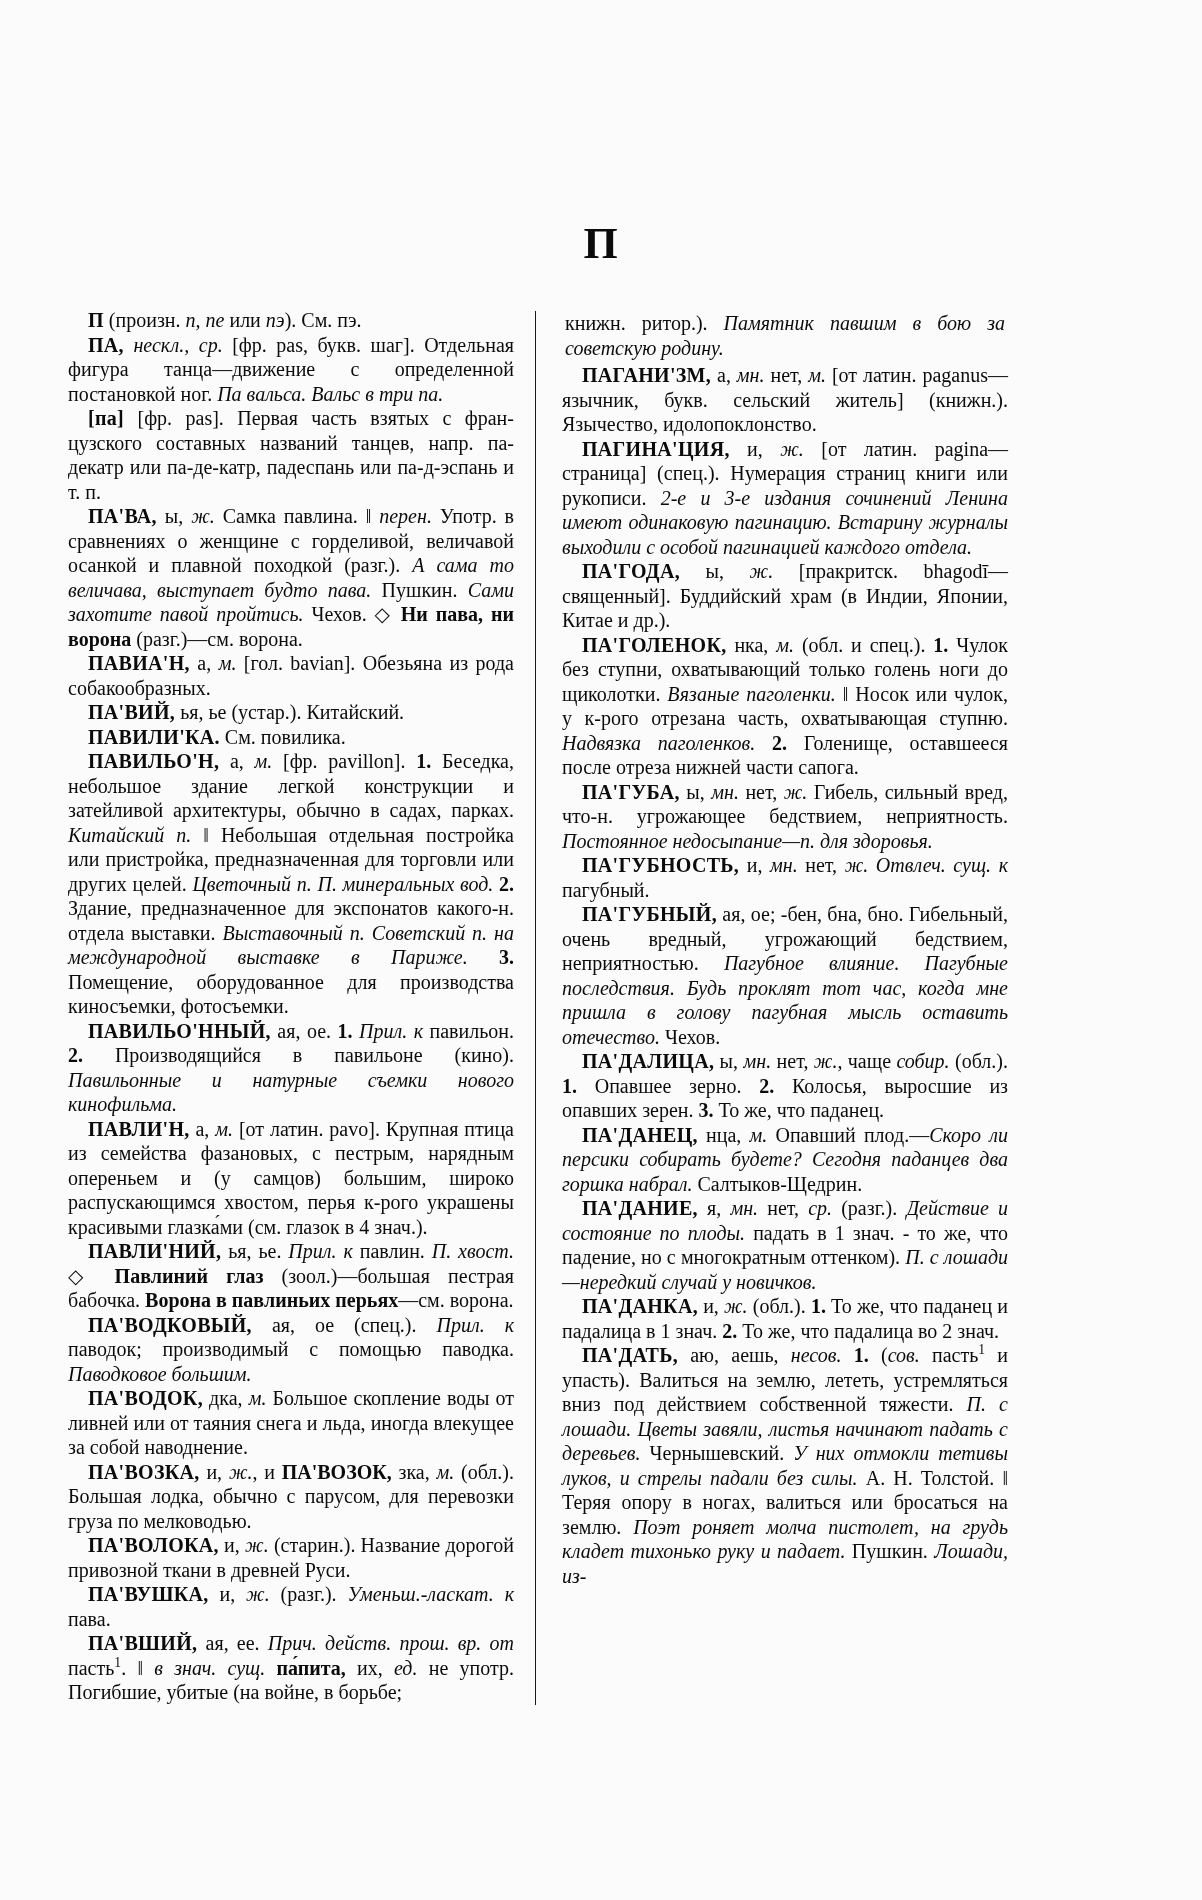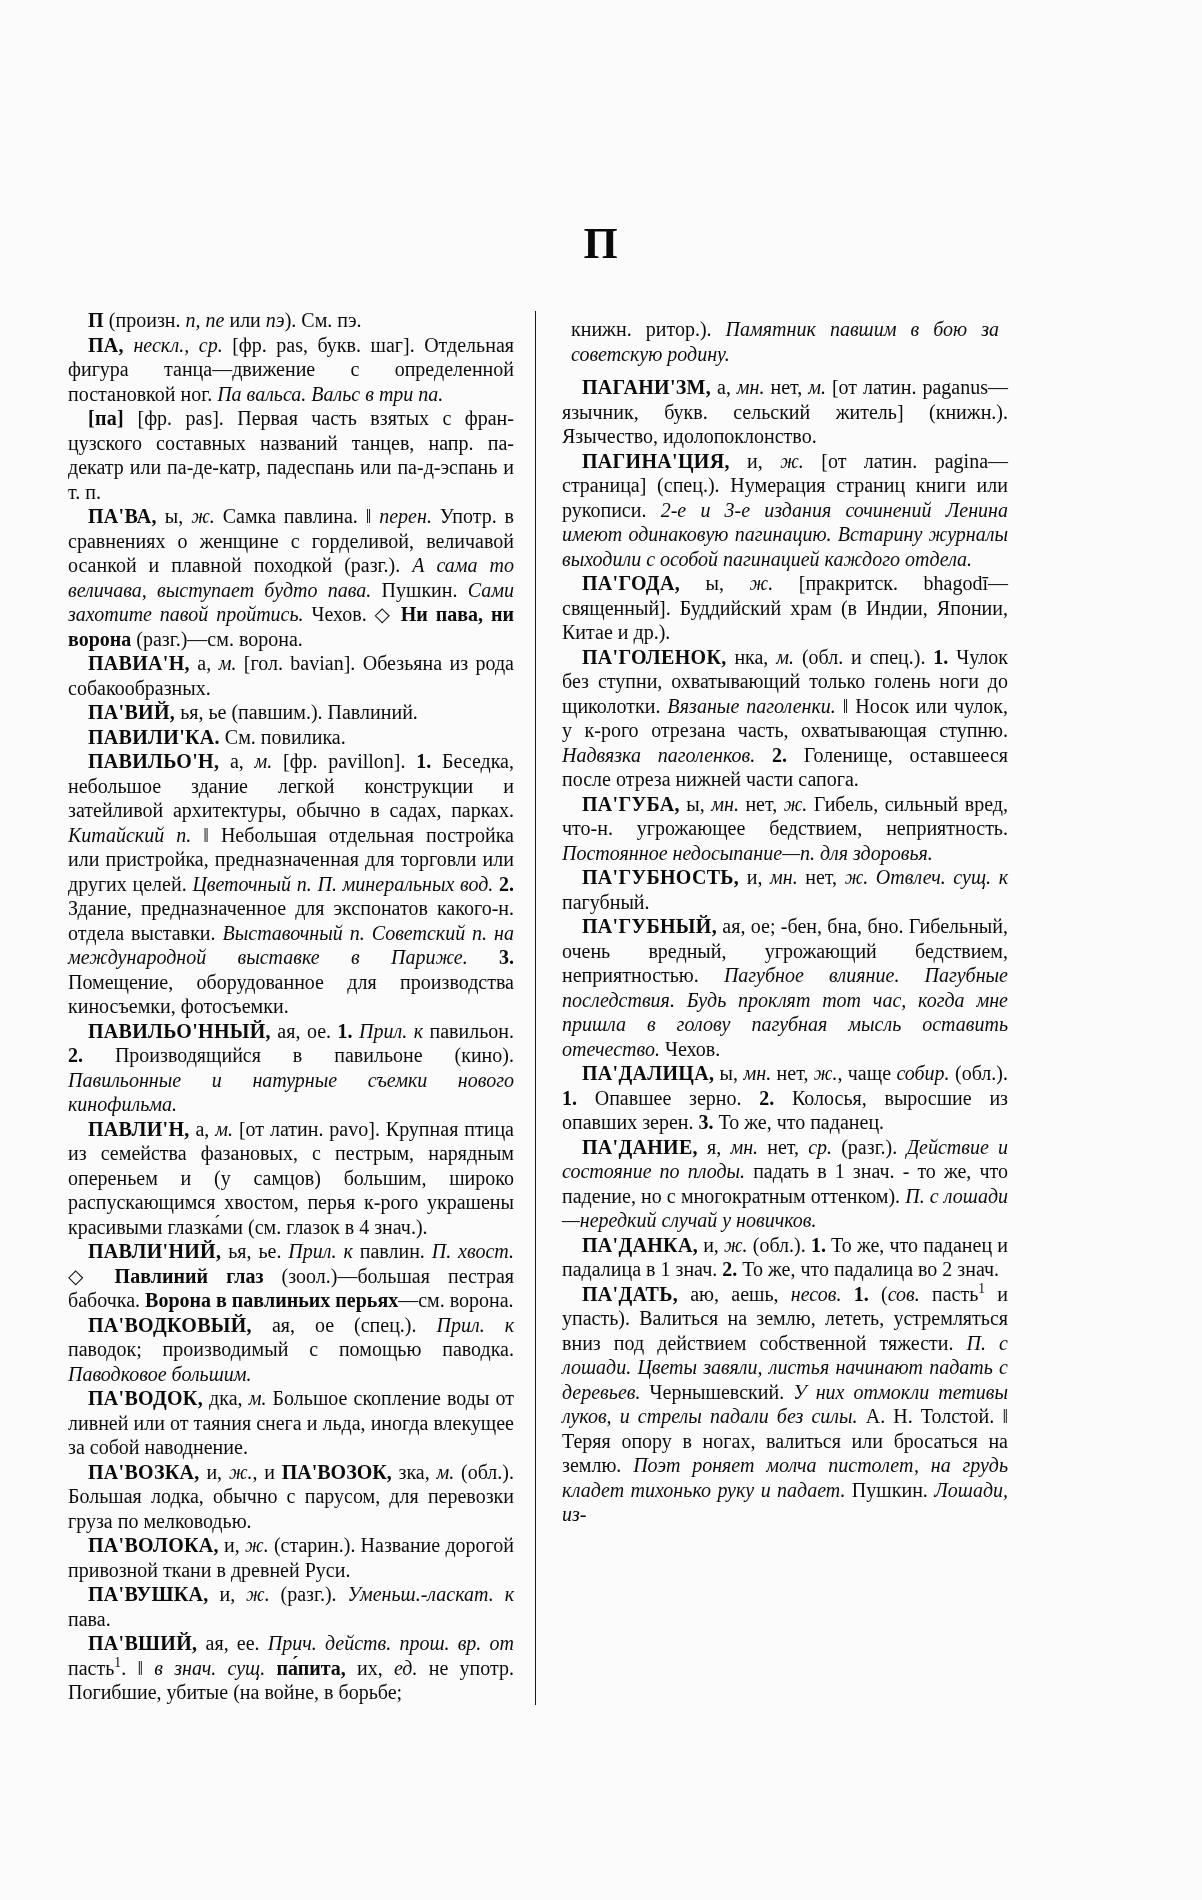--- a/index.html
+++ b/index.html
@@ -63,21 +63,21 @@
     align-self: stretch;
     min-height: 1245px;
   }
   .col-right { padding-left: 0px; }
 
   p.entry {
     margin: 0;
     text-indent: 20px;
   }
   p.cont {
-    margin: 9px;
+    margin: 3px;
     text-indent: 0;
   }
 
   .hw {            
     font-weight: bold;
     letter-spacing: 0.3px;
   }
   sup { font-size: 0.68em; vertical-align: super; line-height: 0; }
 </style>
 </head>
@@ -88,21 +88,21 @@
   <div class="letter-header">П</div>
 
   <div class="columns">
 
     <div class="col col-left" id="col-left">
         <p class="entry"><span class="hw">П</span><span> (произн. <i>п, пе</i> или <i>пэ</i>). См. пэ.</span></p>
         <p class="entry"><span class="hw">ПА,</span><span> <i>нескл., ср.</i> [фр. pas, букв. шаг]. От­дельная фигура танца—движение с опреде­ленной постановкой ног. <i>Па вальса. Вальс в три па.</i></span></p>
         <p class="entry"><span class="hw">[па]</span><span> [фр. pas]. Первая часть взятых с фран­цузского составных названий танцев, напр. па­декатр или па-де-катр, падеспань или па-д-эс­пань и т. п.</span></p>
         <p class="entry"><span class="hw">ПА'ВА,</span><span> ы, <i>ж.</i> Самка павлина. ‖ <i>перен.</i> Употр. в сравнениях о женщине с гордели­вой, величавой осанкой и плавной походкой (разг.). <i>А сама то величава, выступает будто пава.</i> Пушкин. <i>Сами захотите павой прой­тись.</i> Чехов. ◇ <b>Ни пава, ни ворона</b> (разг.)—см. ворона.</span></p>
         <p class="entry"><span class="hw">ПАВИА'Н,</span><span> а, <i>м.</i> [гол. bavian]. Обезьяна из рода собакообразных.</span></p>
-        <p class="entry"><span class="hw">ПА'ВИЙ,</span><span> ья, ье (павшим.). Павлиний.</span></p>
+        <p class="entry"><span class="hw">ПА'ВИЙ,</span><span> ья, ье (устар.). Китайский.</span></p>
         <p class="entry"><span class="hw">ПАВИЛИ'КА.</span><span> См. повилика.</span></p>
         <p class="entry"><span class="hw">ПАВИЛЬО'Н,</span><span> а, <i>м.</i> [фр. pavillon]. <b>1.</b> Бе­седка, небольшое здание легкой конструк­ции и затейливой архитектуры, обычно в са­дах, парках. <i>Китайский п.</i> ‖ Небольшая отдельная постройка или пристройка, пред­назначенная для торговли или других целей. <i>Цветочный п. П. минеральных вод.</i> <b>2.</b> Здание, предназначенное для экспонатов какого-н. отдела выставки. <i>Выставочный п. Советский п. на международной выставке в Париже.</i> <b>3.</b> Помещение, оборудованное для производ­ства киносъемки, фотосъемки.</span></p>
         <p class="entry"><span class="hw">ПАВИЛЬО'ННЫЙ,</span><span> ая, ое. <b>1.</b> <i>Прил. к</i> па­вильон. <b>2.</b> Производящийся в павильоне (кино). <i>Павильонные и натурные съемки но­вого кинофильма.</i></span></p>
         <p class="entry"><span class="hw">ПАВЛИ'Н,</span><span> а, <i>м.</i> [от латин. pavo]. Крупная птица из семейства фазановых, с пестрым, нарядным опереньем и (у самцов) большим, широко распускающимся хвостом, перья к-рого украшены красивыми глазка́ми (см. глазок в 4 знач.).</span></p>
         <p class="entry"><span class="hw">ПАВЛИ'НИЙ,</span><span> ья, ье. <i>Прил. к</i> павлин. <i>П. хвост.</i> ◇ <b>Павлиний глаз</b> (зоол.)—большая пестрая бабочка. <b>Ворона в павлиньих перь­ях</b>—см. ворона.</span></p>
         <p class="entry"><span class="hw">ПА'ВОДКОВЫЙ,</span><span> ая, ое (спец.). <i>Прил. к</i> паводок; производимый с помощью паводка. <i>Паводковое большим.</i></span></p>
         <p class="entry"><span class="hw">ПА'ВОДОК,</span><span> дка, <i>м.</i> Большое скопление воды от ливней или от таяния снега и льда, иногда влекущее за собой наводнение.</span></p>
         <p class="entry"><span class="hw">ПА'ВОЗКА,</span><span> и, <i>ж.</i>, и <b>ПА'ВОЗОК,</b> зка, <i>м.</i> (обл.). Большая лодка, обычно с парусом, для перевозки груза по мелководью.</span></p>
         <p class="entry"><span class="hw">ПА'ВОЛОКА,</span><span> и, <i>ж.</i> (старин.). Название дорогой привозной ткани в древней Руси.</span></p>
         <p class="entry"><span class="hw">ПА'ВУШКА,</span><span> и, <i>ж.</i> (разг.). <i>Уменьш.-лас­кат. к</i> пава.</span></p>
@@ -114,19 +114,20 @@
     <div class="col col-right" id="col-right">
         <p class="cont"><span>книжн. ритор.). <i>Памятник павшим в бою за советскую родину.</i></span></p>
         <p class="entry"><span class="hw">ПАГАНИ'ЗМ,</span><span> а, <i>мн.</i> нет, <i>м.</i> [от латин. paganus—язычник, букв. сельский житель] (книжн.). Язычество, идолопоклонство.</span></p>
         <p class="entry"><span class="hw">ПАГИНА'ЦИЯ,</span><span> и, <i>ж.</i> [от латин. pagina—страница] (спец.). Нумерация страниц книги или рукописи. <i>2-е и 3-е издания сочинений Ленина имеют одинаковую пагинацию. Вста­рину журналы выходили с особой пагинацией каждого отдела.</i></span></p>
         <p class="entry"><span class="hw">ПА'ГОДА,</span><span> ы, <i>ж.</i> [пракритск. bhagodī—священный]. Буддийский храм (в Индии, Японии, Китае и др.).</span></p>
         <p class="entry"><span class="hw">ПА'ГОЛЕНОК,</span><span> нка, <i>м.</i> (обл. и спец.). <b>1.</b> Чулок без ступни, охватывающий только голень ноги до щиколотки. <i>Вязаные паголен­ки.</i> ‖ Носок или чулок, у к-рого отрезана часть, охватывающая ступню. <i>Надвязка паголенков.</i> <b>2.</b> Голенище, оставшееся после отреза ниж­ней части сапога.</span></p>
         <p class="entry"><span class="hw">ПА'ГУБА,</span><span> ы, <i>мн.</i> нет, <i>ж.</i> Гибель, сильный вред, что-н. угрожающее бедствием, непри­ятность. <i>Постоянное недосыпание—п. для здоровья.</i></span></p>
         <p class="entry"><span class="hw">ПА'ГУБНОСТЬ,</span><span> и, <i>мн.</i> нет, <i>ж. Отвлеч. сущ. к</i> пагубный.</span></p>
         <p class="entry"><span class="hw">ПА'ГУБНЫЙ,</span><span> ая, ое; -бен, бна, бно. Гибельный, очень вредный, угрожающий бедствием, неприятностью. <i>Пагубное влияние. Пагубные последствия. Будь проклят тот час, когда мне пришла в голову пагубная мысль оставить отечество.</i> Чехов.</span></p>
         <p class="entry"><span class="hw">ПА'ДАЛИЦА,</span><span> ы, <i>мн.</i> нет, <i>ж.</i>, чаще <i>собир.</i> (обл.). <b>1.</b> Опавшее зерно. <b>2.</b> Колосья, вырос­шие из опавших зерен. <b>3.</b> То же, что падане­ц.</span></p>
+        <p class="entry"><span class="hw">ПА'ДАНЕЦ,</span><span> нца, <i>м.</i> Опавший плод.—<i>Ско­ро ли персики собирать будете? Сегодня па­данцев два горшка набрал.</i> Салтыков-Щедрин.</span></p>
         <p class="entry"><span class="hw">ПА'ДАНИЕ,</span><span> я, <i>мн.</i> нет, <i>ср.</i> (разг.). <i>Дей­ствие и состояние по плоды.</i> падать в 1 знач. - то же, что падение, но с многократным оттен­ком). <i>П. с лошади—нередкий случай у новичк­ов.</i></span></p>
         <p class="entry"><span class="hw">ПА'ДАНКА,</span><span> и, <i>ж.</i> (обл.). <b>1.</b> То же, что паданец и падалица в 1 знач. <b>2.</b> То же, что падалица во 2 знач.</span></p>
         <p class="entry"><span class="hw">ПА'ДАТЬ,</span><span> аю, аешь, <i>несов.</i> <b>1.</b> (<i>сов.</i> пасть<sup>1</sup> и упасть). Валиться на землю, лететь, устрем­ляться вниз под действием собственной тя­жести. <i>П. с лошади. Цветы завяли, листья начинают падать с деревьев.</i> Чернышевский. <i>У них отмокли тетивы луков, и стрелы падали без силы.</i> А. Н. Толстой. ‖ Теряя опору в ногах, валиться или бросаться на землю. <i>Поэт ро­няет молча пистолет, на грудь кладет ти­хонько руку и падает.</i> Пушкин. <i>Лошади, из-</i></span></p>
       </div>
 
   </div>
 </div>
 
 </body></html>

